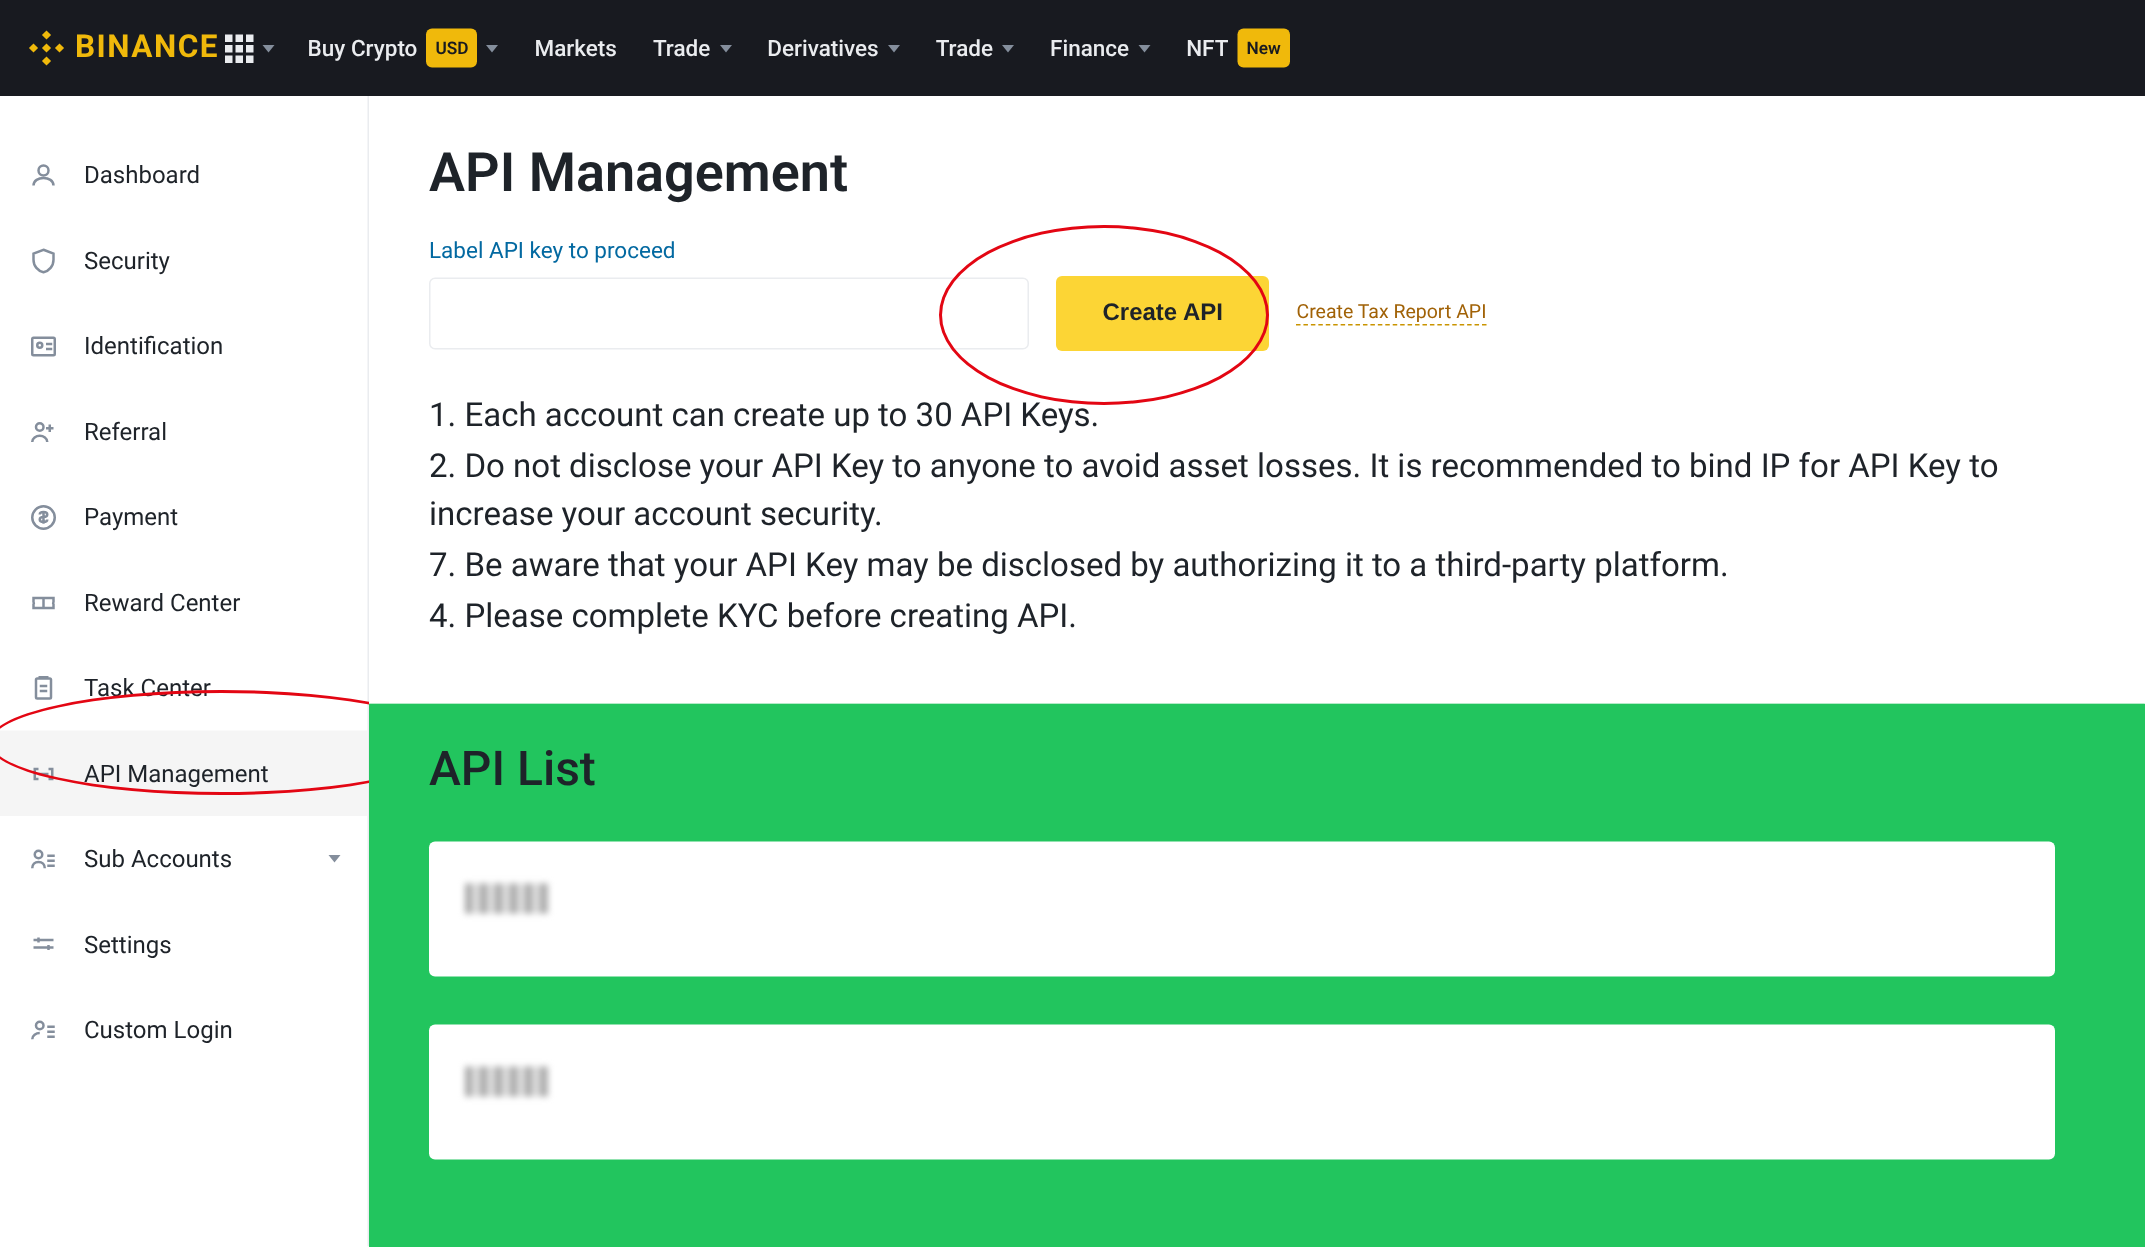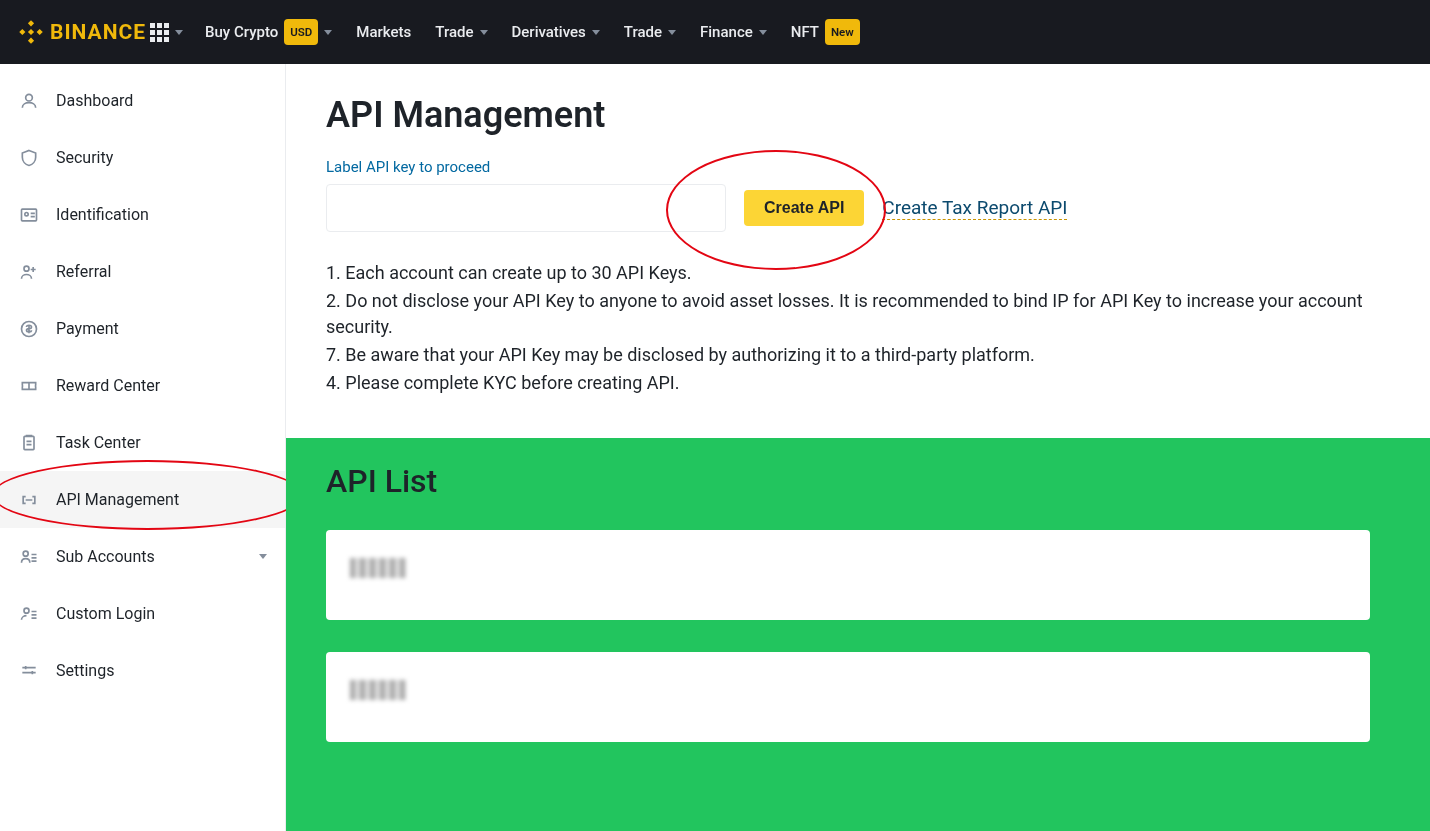--- a/index.html
+++ b/index.html
@@ -61,24 +61,24 @@
     color: #181a20;
     font-size: 11.5px;
     font-weight: 600;
     padding: 5px 6px;
     border-radius: 4px;
     line-height: 16px;
   }
   
   .layout { display: flex; height: calc(831px - 64px); }
   .sidebar {
-    width: 286px;
+    width: 246px;
     background: #fff;
     border-right: 1px solid #eaecef;
-    padding-top: 8px;
+    padding-top: 24px;
     position: relative;
   }
   .side-item {
     display: flex;
     align-items: center;
     gap: 16px;
     height: 57px;
     padding: 0 18px;
     font-size: 16px;
     color: #1e2329;
@@ -116,35 +116,35 @@
     height: 48px;
     border: 1px solid #eaecef;
     border-radius: 4px;
     padding: 0 12px;
     font-size: 15px;
     background:#fff;
   }
   .btn-primary {
     background: #fcd535;
     border: none;
-    height: 36px;
-    padding: 0 20px;
+    height: 50px;
+    padding: 0 31px;
     font-size: 16px;
     font-weight: 600;
     color: #1e2329;
     border-radius: 4px;
     cursor: pointer;
   }
   .link-yellow {
-    color: #0c4a6e;
-    font-size: 19px;
+    color: #a16207;
+    font-size: 13px;
     text-decoration: none;
     border-bottom: 1px dashed #c99400;
   }
-  .notes p { font-size: 18px; line-height: 1.45; margin-bottom: 2px; }
+  .notes p { font-size: 22px; line-height: 1.45; margin-bottom: 2px; }
   .section-list { background:#22c55e; padding: 24px 60px 60px 40px; }
   h2.list-title { font-size: 32px; font-weight: 500; margin-bottom: 30px; }
   .api-card {
     background:#fff;
     border-radius: 4px;
     padding: 28px 24px;
     margin-bottom: 32px;
     min-height: 90px;
   }
   .blurred {
@@ -311,35 +311,35 @@
             <path d="M15 9h6M15 13h6M15 17h6"></path>
           </svg>
       </span>
       <span>Sub Accounts</span>
       <span class="exp-chev"></span>
     </div>
 
     <div class="side-item">
       <span class="icon">
         <svg viewBox="0 0 24 24" width="20" height="20" fill="none" stroke="#848e9c" stroke-width="2">
+            <path d="M4 8h16M4 14h16M8 6v4M16 12v4"></path>
+          </svg>
+      </span>
+      <span>Settings</span>
+    </div>
+
+    <div class="side-item">
+      <span class="icon">
+        <svg viewBox="0 0 24 24" width="20" height="20" fill="none" stroke="#848e9c" stroke-width="2">
             <circle cx="9" cy="8" r="3"></circle>
             <path d="M3 19c0-3 3-5 6-5"></path>
             <path d="M15 9h6M15 13h6M15 17h6"></path>
           </svg>
       </span>
       <span>Custom Login</span>
-    </div>
-
-    <div class="side-item">
-      <span class="icon">
-        <svg viewBox="0 0 24 24" width="20" height="20" fill="none" stroke="#848e9c" stroke-width="2">
-            <path d="M4 8h16M4 14h16M8 6v4M16 12v4"></path>
-          </svg>
-      </span>
-      <span>Settings</span>
     </div>
 
     <div class="red-oval" style="left:-8px; top:396px; width:311px; height:70px;"></div>
   </div>
 
   <div class="main">
     <div class="section-top">
       <h1 class="page-title">API Management</h1>
 
       <div class="form-label">Label API key to proceed</div>

